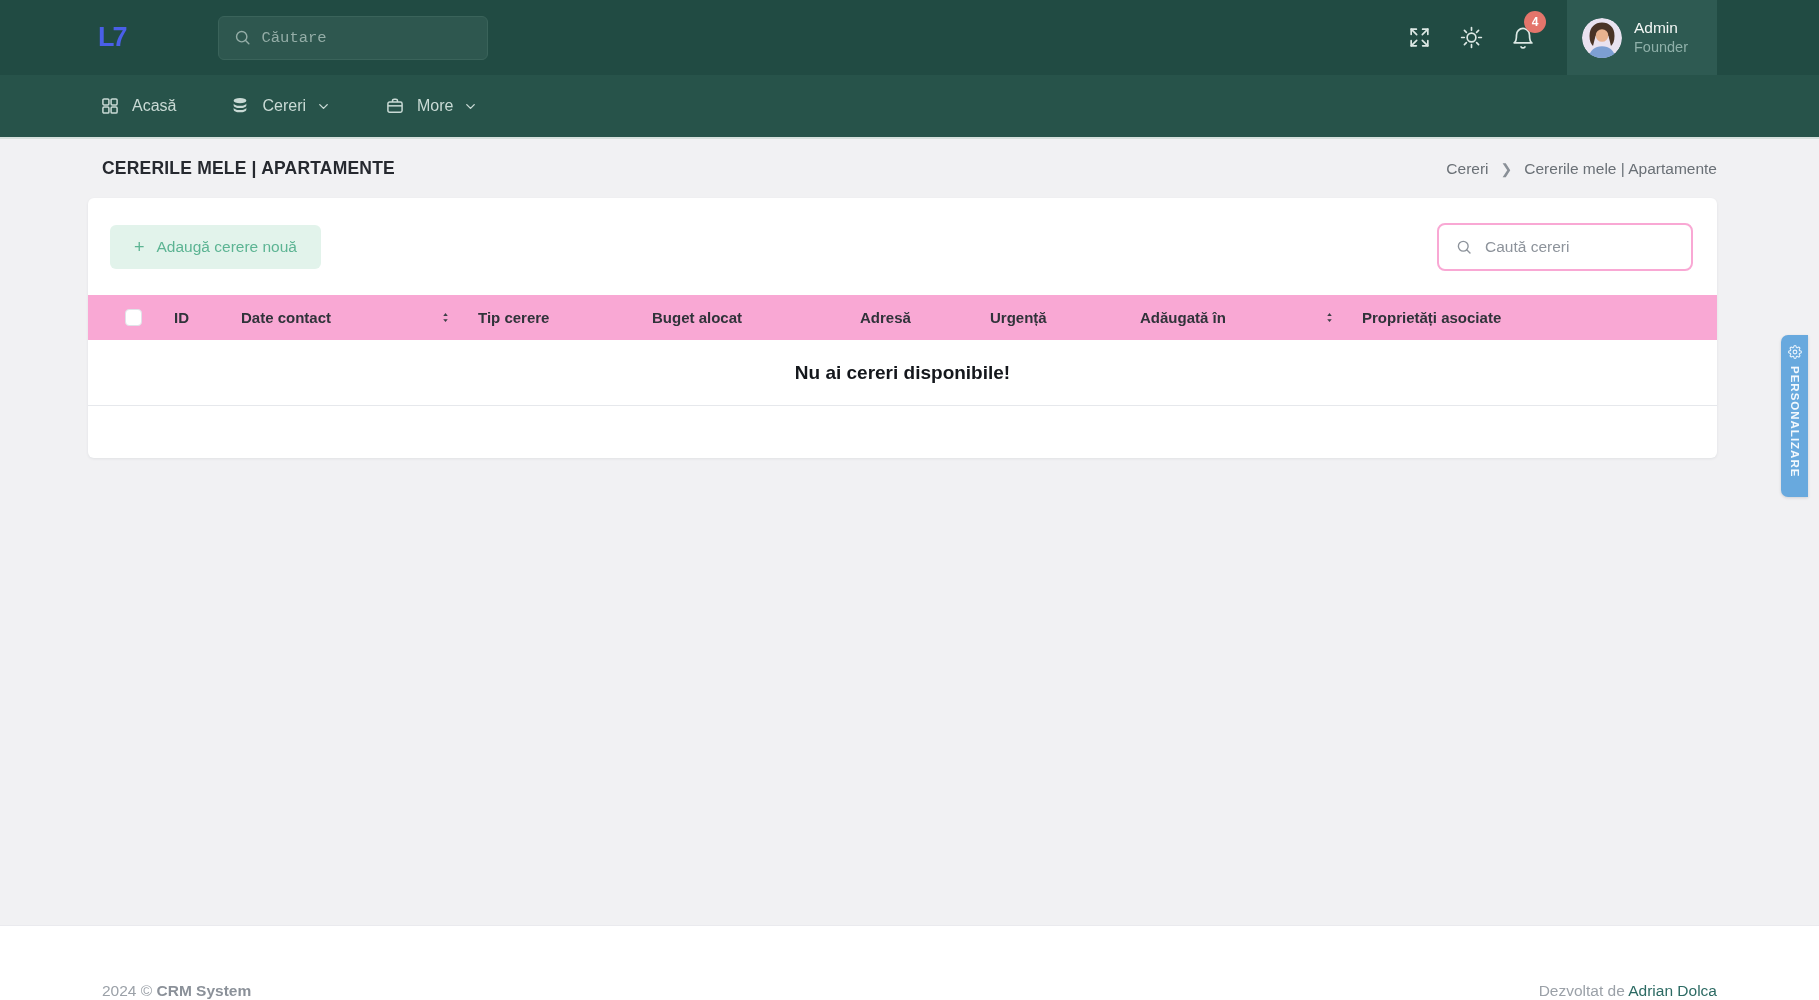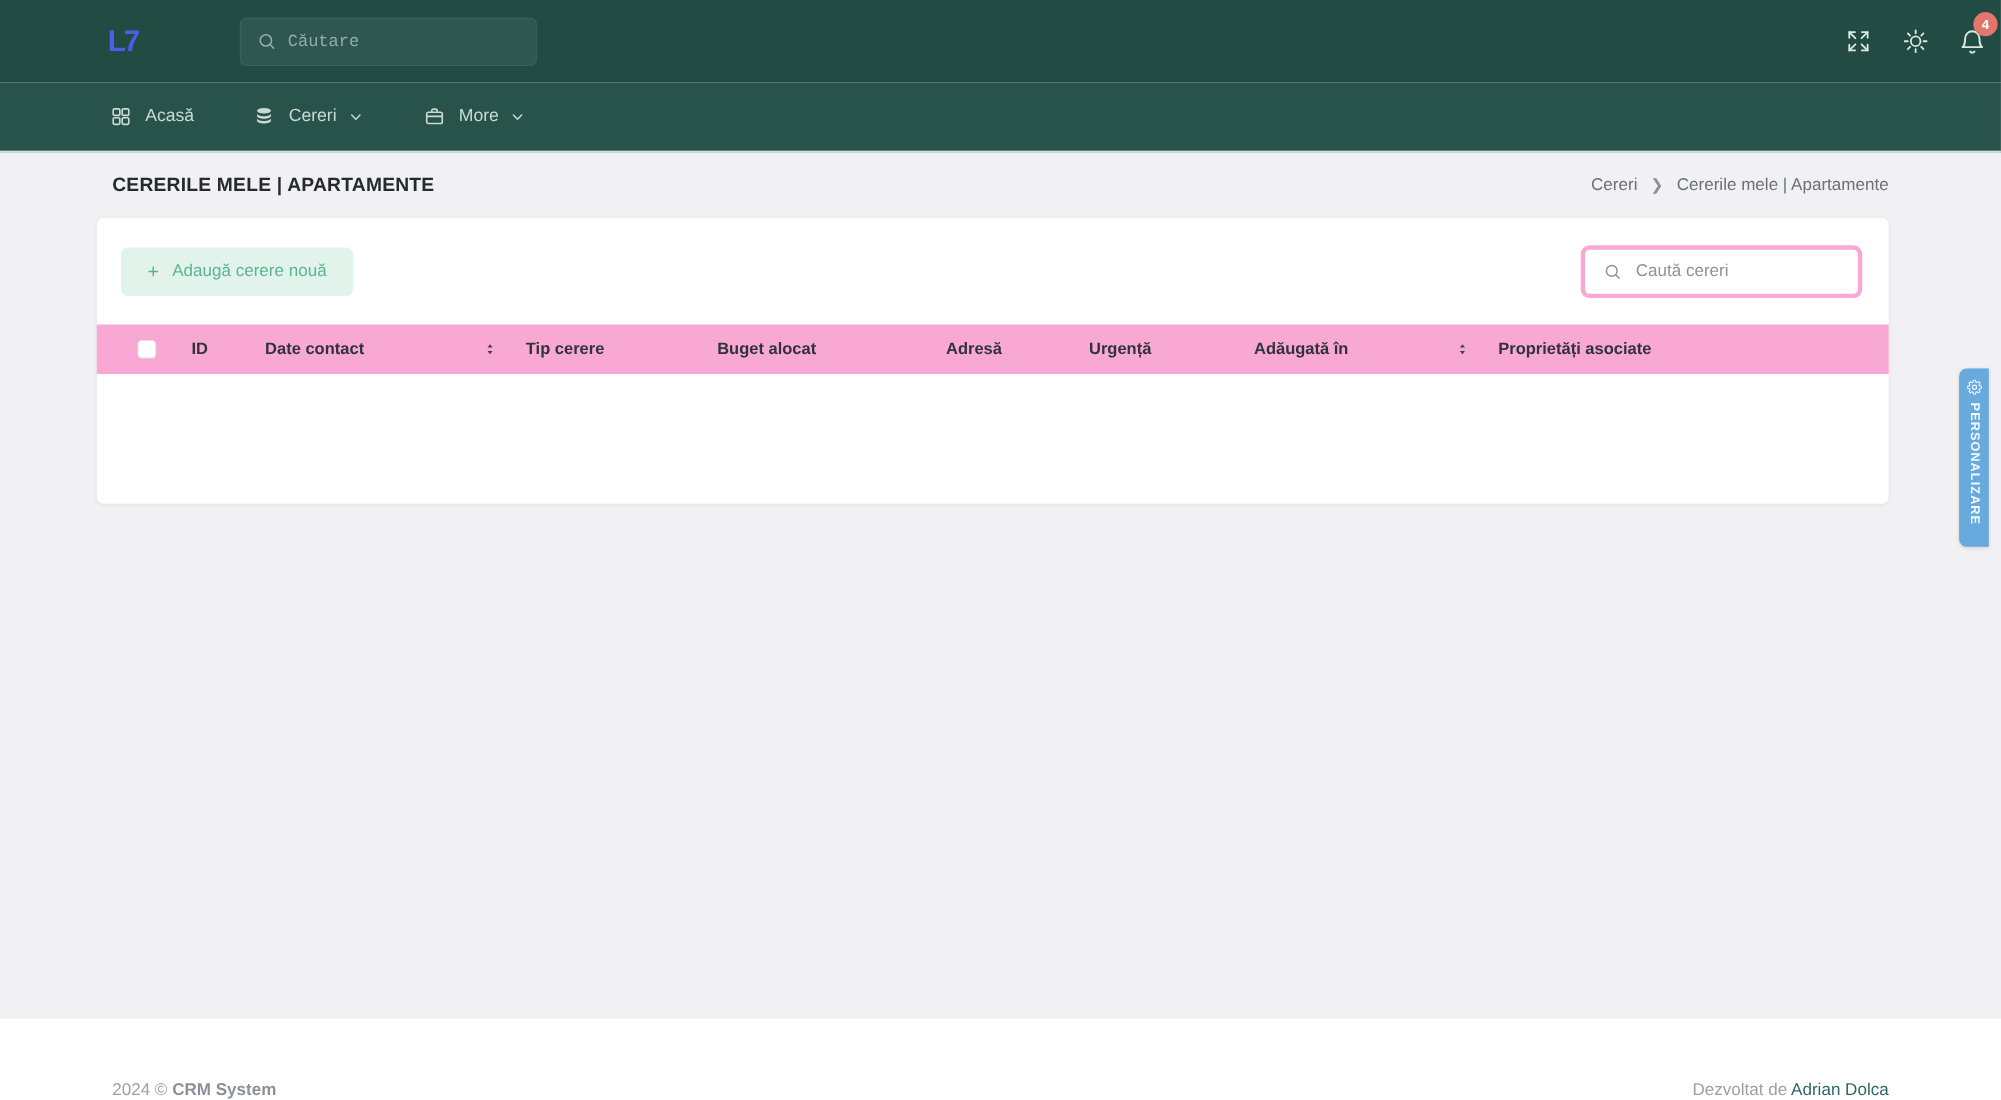--- a/index.html
+++ b/index.html
@@ -82,21 +82,21 @@
     height:97px; display:flex; align-items:center; justify-content:space-between;
     padding:0 24px 0 22px;
   }
   .add-btn {
     height:44px; padding:0 24px; background:#e2f3eb; color:#5cb493;
     border:none; border-radius:6px; font-size:15.5px; font-family:inherit;
     display:flex; align-items:center; gap:12px; cursor:pointer;
   }
   .add-btn .plus { font-size:18px; line-height:1; }
   .table-search {
-    width:256px; height:48px; border:4px solid #f9a8d4; border-radius:8px;
+    width:256px; height:48px; border:2px solid #f9a8d4; border-radius:8px;
     display:flex; align-items:center; gap:12px; padding:0 16px; color:#8d939b;
     background:#fff;
   }
   .table-search input {
     border:none; outline:none; font-size:15.5px; color:#3b3f46; width:100%;
     font-family:inherit; background:transparent;
   }
   .table-search input::placeholder { color:#8d939b; }
 
   .thead {
@@ -200,20 +200,34 @@
         <svg width="26" height="26" viewBox="0 0 24 24">
             <g fill="none" stroke="currentColor" stroke-width="1.6" stroke-linecap="round" stroke-linejoin="round">
               <path d="M18 9.2a6 6 0 10-12 0c0 6-2.2 7.3-2.2 7.3h16.4S18 15.2 18 9.2"></path>
               <path d="M10.2 20.2a2.1 2.1 0 003.6 0"></path>
             </g>
           </svg>
       </span>
       <span class="badge">4</span>
     </div>
 
+    <div class="userbox">
+      <span class="avatar">
+        <svg width="40" height="40" viewBox="0 0 40 40">
+          <circle cx="20" cy="20" r="20" fill="#e9e2f0"></circle>
+          <path d="M7.5 18c0-9 5.5-13.5 12.5-13.5S32.5 9 32.5 18c0 5-1.5 8-3.5 10l-2.5-10h-13l-2.5 10c-2-2-3.5-5-3.5-10z" fill="#4a3326"></path>
+          <circle cx="20" cy="17.5" r="6.3" fill="#e8b28f"></circle>
+          <path d="M6.5 40c1.2-7.8 6.3-11.8 13.5-11.8S32.3 32.2 33.5 40z" fill="#7d9fd3"></path>
+        </svg>
+      </span>
+      <span class="user-meta">
+        <span class="user-name">Admin</span>
+        <span class="user-role">Founder</span>
+      </span>
+    </div>
   </div>
 </header>
 
 <nav class="navbar">
   <div class="nav-item">
     <span class="icon">
       <svg width="20" height="20" viewBox="0 0 24 24">
           <g fill="none" stroke="currentColor" stroke-width="1.8">
             <rect x="3.5" y="3.5" width="7.2" height="7.2" rx="1.4"></rect>
             <rect x="13.3" y="3.5" width="7.2" height="7.2" rx="1.4"></rect>
@@ -311,20 +325,23 @@
       <span class="sort-icon icon">
         <svg width="13" height="13" viewBox="0 0 24 24" fill="currentColor">
             <path d="M12 3.5l4.2 5.5H7.8z"></path>
             <path d="M12 20.5L7.8 15h8.4z"></path>
           </svg>
       </span>
     </div>
     <div class="th col-prop">Proprietăți asociate</div>
   </div>
 
+  <div class="empty-row">
+    <span class="empty-msg">Nu ai cereri disponibile!</span>
+  </div>
   <div class="blank-row"></div>
 </section>
 
 <aside class="personalize">
   <span class="icon">
     <svg width="14" height="14" viewBox="0 0 24 24">
         <g fill="none" stroke="currentColor" stroke-width="1.8">
           <circle cx="12" cy="12" r="3.2"></circle>
           <path d="M19.4 15a1.7 1.7 0 00.34 1.87l.06.06a2 2 0 11-2.83 2.83l-.06-.06a1.7 1.7 0 00-1.87-.34 1.7 1.7 0 00-1 1.55V21a2 2 0 11-4 0v-.09a1.7 1.7 0 00-1-1.55 1.7 1.7 0 00-1.87.34l-.06.06a2 2 0 11-2.83-2.83l.06-.06a1.7 1.7 0 00.34-1.87 1.7 1.7 0 00-1.55-1H3a2 2 0 110-4h.09a1.7 1.7 0 001.55-1 1.7 1.7 0 00-.34-1.87l-.06-.06a2 2 0 112.83-2.83l.06.06a1.7 1.7 0 001.87.34 1.7 1.7 0 001-1.55V3a2 2 0 114 0v.09a1.7 1.7 0 001 1.55 1.7 1.7 0 001.87-.34l.06-.06a2 2 0 112.83 2.83l-.06.06a1.7 1.7 0 00-.34 1.87 1.7 1.7 0 001.55 1H21a2 2 0 110 4h-.09a1.7 1.7 0 00-1.55 1z"></path>
         </g>

